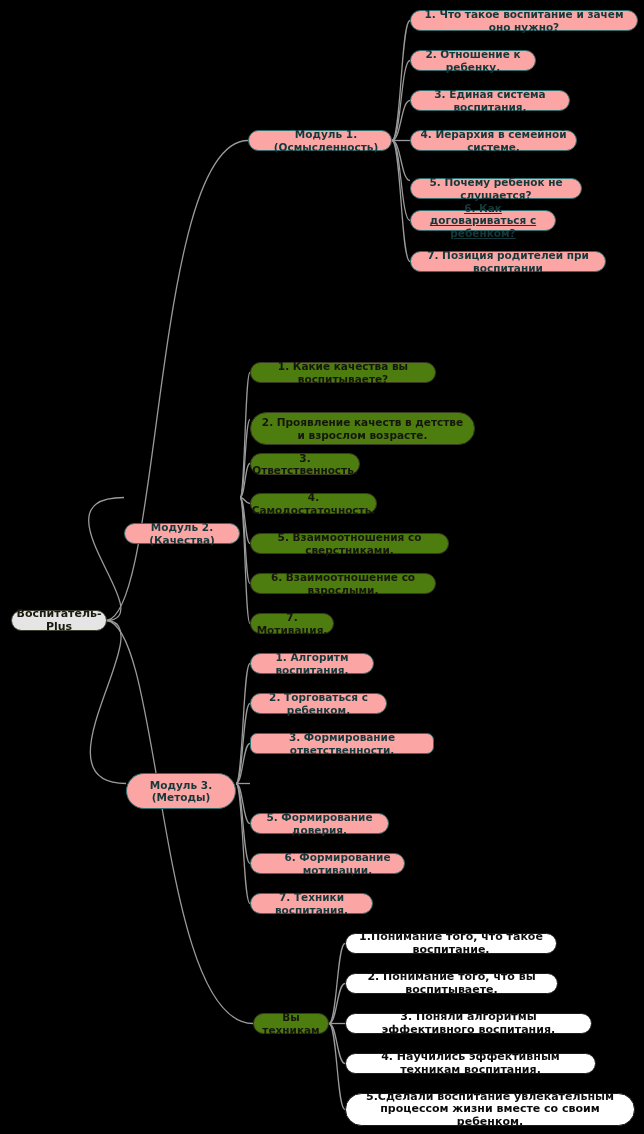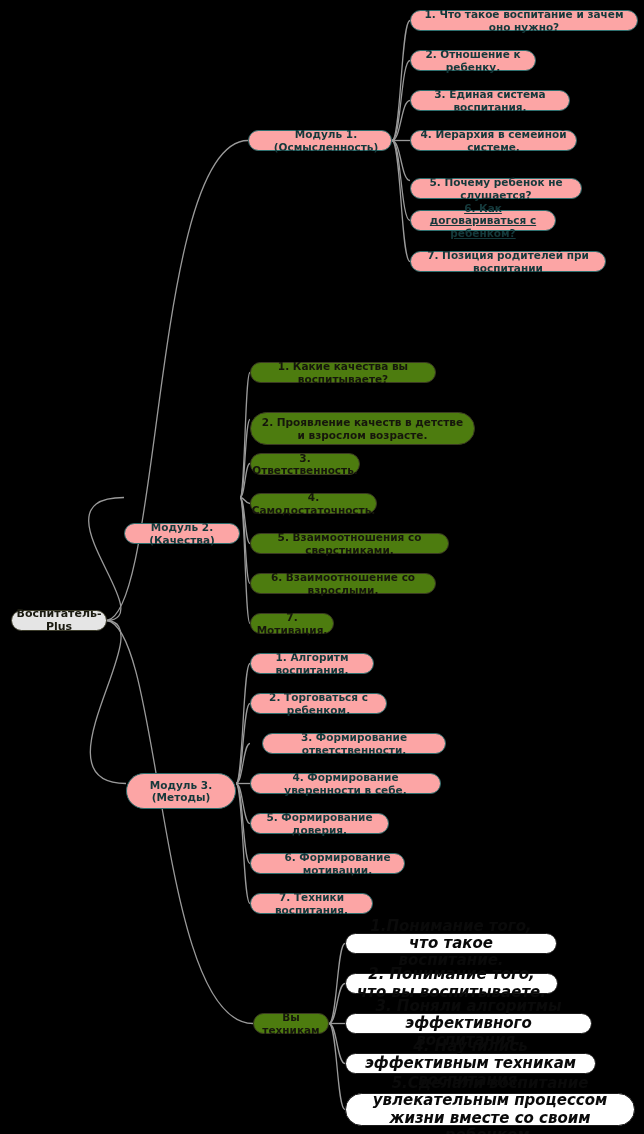--- a/index.html
+++ b/index.html
@@ -14,21 +14,21 @@
     display:flex;align-items:center;justify-content:center;
     text-align:center;
     font-weight:bold;
     line-height:1.15;
     padding:3px 9px;
     white-space:pre-line;
   }
   .n-root{background:#e5e5e5;border:1.3px solid #3c3c2a;color:#1a1a10;font-size:11px;}
   .n-yellow{background:#4d7c0f;border:1.3px solid #3a3a22;color:#16160c;font-size:10.5px;}
   .n-cyan{background:#fca5a5;border:1.3px solid #2d6f6f;color:#15393b;font-size:10.5px;}
-  .n-white{background:#ffffff;border:1.3px solid #1a1a1a;color:#0a0a0a;font-size:15px;font-style:italic;}
+  .n-white{background:#ffffff;border:1.3px solid #1a1a1a;color:#0a0a0a;font-size:11px;}
 </style>
 </head>
 <body>
 
 <div id="map">
   <svg id="edges" viewBox="0 0 644 1134" xmlns="http://www.w3.org/2000/svg">
       <path d="M 107 620.5 C 162 610.9, 153 140.5, 248 140.5" fill="none" stroke="#9a9a9a" stroke-width="1.3"></path>
       <path d="M 392 140.5 C 401 140.5, 401 20.5, 410 20.5" fill="none" stroke="#9a9a9a" stroke-width="1.3"></path>
       <path d="M 392 140.5 C 401 140.5, 401 60.5, 410 60.5" fill="none" stroke="#9a9a9a" stroke-width="1.3"></path>
       <path d="M 392 140.5 C 401 140.5, 401 100.5, 410 100.5" fill="none" stroke="#9a9a9a" stroke-width="1.3"></path>
@@ -71,22 +71,21 @@
     <div class="node n-yellow" style="left: 250px; top: 362px; width: 186px; height: 21px;">1. Какие качества вы воспитываете?</div>
     <div class="node n-yellow" style="left: 250px; top: 403px; width: 225px; height: 33px; margin-top: 9px;">2. Проявление качеств в детстве и взрослом возрасте.</div>
     <div class="node n-yellow" style="left: 250px; top: 453px; width: 110px; height: 22px;">3. Ответственность.</div>
     <div class="node n-yellow" style="left: 250px; top: 493px; width: 127px; height: 21px;">4. Самодостаточность.</div>
     <div class="node n-yellow" style="left: 250px; top: 533px; width: 199px; height: 21px;">5. Взаимоотношения со сверстниками.</div>
     <div class="node n-yellow" style="left: 250px; top: 573px; width: 186px; height: 21px;">6. Взаимоотношение со взрослыми.</div>
     <div class="node n-yellow" style="left: 250px; top: 613px; width: 84px; height: 21px;">7. Мотивация.</div>
     <div class="node n-cyan" style="left: 126px; top: 773px; width: 110px; height: 36px;">Модуль 3. (Методы)</div>
     <div class="node n-cyan" style="left: 250px; top: 653px; width: 124px; height: 21px;">1. Алгоритм воспитания.</div>
     <div class="node n-cyan" style="left: 250px; top: 693px; width: 137px; height: 21px;">2. Торговаться с ребенком.</div>
-    <div class="node n-cyan" style="left: 262px; top: 733px; width: 184px; height: 21px;">3. Формирование ответственности.</div>
-    <div class="node n-cyan" style="left: 250px; top: 773px; width: 191px; height: 21px;">4. Формирование уверенности в себе.</div>
+    <div class="node n-cyan" style="left: 250px; top: 733px; width: 184px; height: 21px; border-radius: 7px;">3. Формирование ответственности.</div>
     <div class="node n-cyan" style="left: 250px; top: 813px; width: 139px; height: 21px;">5. Формирование доверия.</div>
     <div class="node n-cyan" style="left: 250px; top: 853px; width: 155px; height: 21px; padding-left: 29px;">6. Формирование мотивации.</div>
     <div class="node n-cyan" style="left: 250px; top: 893px; width: 123px; height: 21px;">7. Техники воспитания.</div>
     <div class="node n-yellow" style="left: 253px; top: 1013px; width: 76px; height: 21px;">Вы техникам</div>
     <div class="node n-white" style="left: 345px; top: 933px; width: 212px; height: 21px;">1.Понимание того, что такое воспитание.</div>
     <div class="node n-white" style="left: 345px; top: 973px; width: 213px; height: 21px;">2. Понимание того, что вы воспитываете.</div>
     <div class="node n-white" style="left: 345px; top: 1013px; width: 247px; height: 21px;">3. Поняли алгоритмы эффективного воспитания.</div>
     <div class="node n-white" style="left: 345px; top: 1053px; width: 251px; height: 21px;">4. Научились эффективным техникам воспитания.</div>
     <div class="node n-white" style="left: 345px; top: 1093px; width: 290px; height: 33px;">5.Сделали воспитание увлекательным процессом жизни вместе со своим ребенком.</div>
     <div class="node n-root" style="left: 11px; top: 610px; width: 96px; height: 21px;">Воспитатель-Plus</div>

